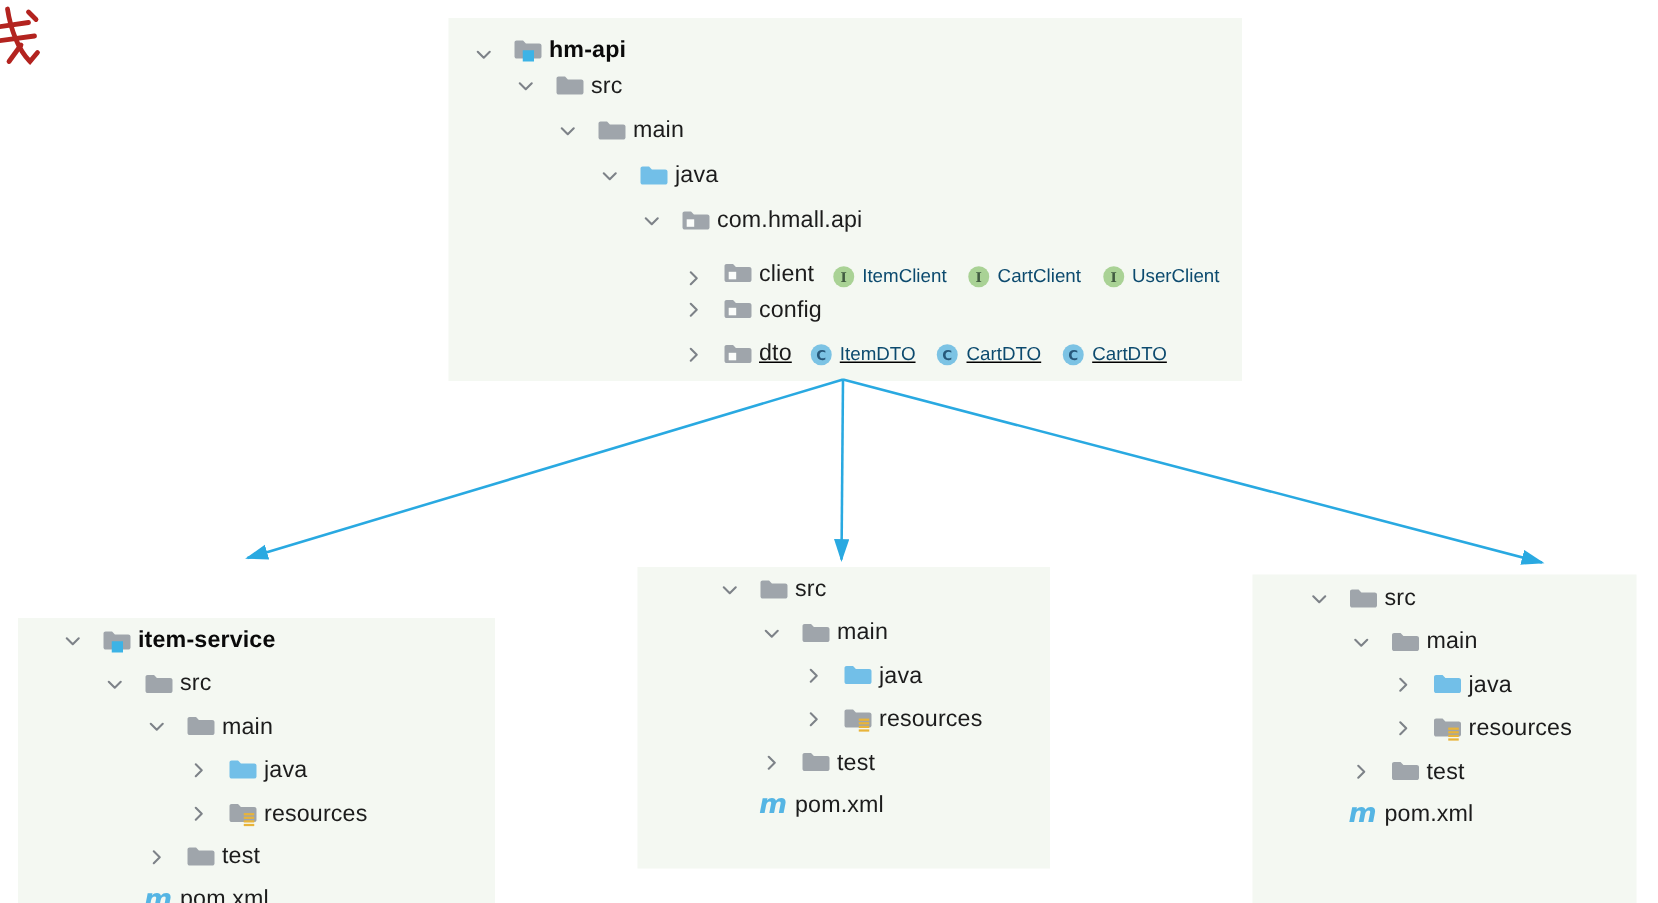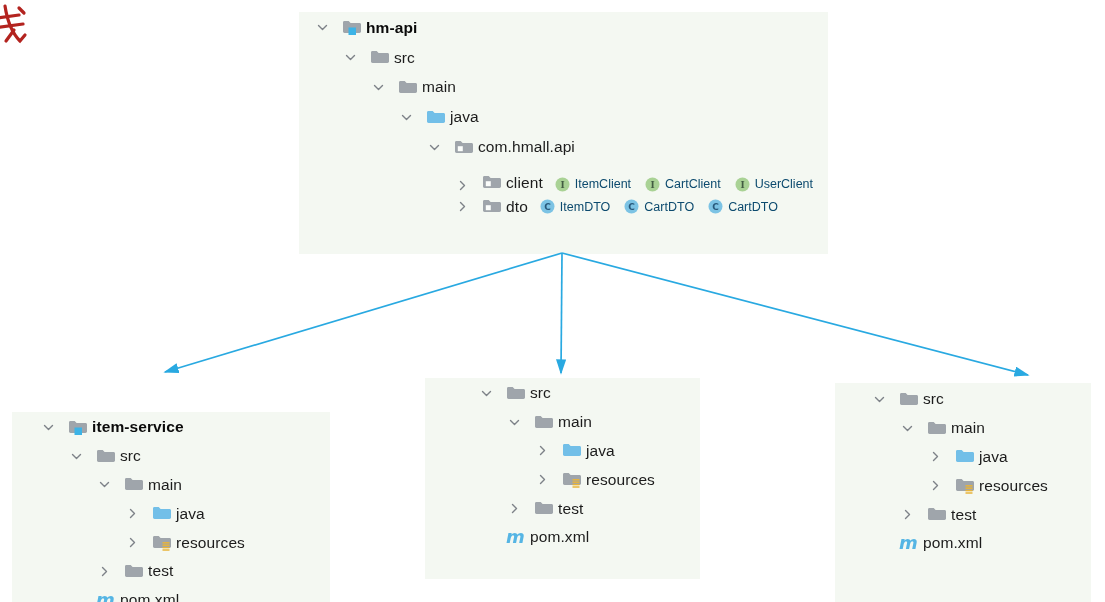--- a/index.html
+++ b/index.html
@@ -28,21 +28,21 @@
     <g fill="none" stroke="var(--red-mark)" stroke-width="3.2" stroke-linecap="round">
       <path d="M6 15 L27 12"></path>
       <path d="M1 25 L31 21"></path>
       <path d="M13 3 C15 16 20 30 28 38 L33 32"></path>
       <path d="M22 27 L14 38"></path>
       <path d="M27 5 L32 10"></path>
     </g>
   </svg>
 
   <div class="tree-block" style="left:299px;top:12px;width:529px;height:241px;--rh:29.8px;padding-top:1px;">
-      <div class="row bold" style="padding-left: 17px;">
+      <div class="row bold" style="padding-left: 17px; align-items: flex-end;">
         <span class="chev">
           <svg width="13" height="13" viewBox="0 0 13 13" fill="none">
      <polyline points="2.5,4.5 6.5,8.5 10.5,4.5" stroke="var(--chevron)" stroke-width="1.4" stroke-linecap="round" stroke-linejoin="round"></polyline>
           </svg>
         </span>
         <span class="ficon">
           <svg width="20" height="19" viewBox="0 0 20 19" style="overflow:visible">
      <path d="M1 4.4 C1 3.6 1.6 3 2.4 3 h4.3 l1.9 2 h8.9 c.8 0 1.5 .6 1.5 1.4 v7.2
               c0 .8 -.7 1.4 -1.5 1.4 H2.5 C1.7 15 1 14.4 1 13.6 Z" fill="var(--folder-gray)"></path>
             <rect x="6.5" y="9.5" width="7.5" height="7.5" fill="var(--module-blue)"></rect>
@@ -157,20 +157,35 @@
      <polyline points="4.5,2.5 8.5,6.5 4.5,10.5" stroke="var(--chevron)" stroke-width="1.4" stroke-linecap="round" stroke-linejoin="round"></polyline>
           </svg>
         </span>
         <span class="ficon">
           <svg width="20" height="19" viewBox="0 0 20 19" style="overflow:visible">
      <path d="M1 4.4 C1 3.6 1.6 3 2.4 3 h4.3 l1.9 2 h8.9 c.8 0 1.5 .6 1.5 1.4 v7.2
               c0 .8 -.7 1.4 -1.5 1.4 H2.5 C1.7 15 1 14.4 1 13.6 Z" fill="var(--folder-gray)"></path>
             <rect x="3.8" y="8.2" width="5" height="5" fill="#fbfdfb"></rect>
           </svg>
         </span>
+        <span class="lbl">config</span>
+      </div>
+      <div class="row" style="padding-left: 157px; text-decoration: underline;">
+        <span class="chev">
+          <svg width="13" height="13" viewBox="0 0 13 13" fill="none">
+     <polyline points="4.5,2.5 8.5,6.5 4.5,10.5" stroke="var(--chevron)" stroke-width="1.4" stroke-linecap="round" stroke-linejoin="round"></polyline>
+          </svg>
+        </span>
+        <span class="ficon">
+          <svg width="20" height="19" viewBox="0 0 20 19" style="overflow:visible">
+     <path d="M1 4.4 C1 3.6 1.6 3 2.4 3 h4.3 l1.9 2 h8.9 c.8 0 1.5 .6 1.5 1.4 v7.2
+              c0 .8 -.7 1.4 -1.5 1.4 H2.5 C1.7 15 1 14.4 1 13.6 Z" fill="var(--folder-gray)"></path>
+            <rect x="3.8" y="8.2" width="5" height="5" fill="#fbfdfb"></rect>
+          </svg>
+        </span>
         <span class="lbl">dto</span>
         <span class="badges">
           <span class="badge">
             <span style="display: flex;">
               <svg width="15" height="15" viewBox="0 0 15 15">
      <circle cx="7.5" cy="7.5" r="7" fill="var(--class-blue)"></circle>
      <text x="7.5" y="10.7" text-anchor="middle" font-size="9" font-weight="bold" font-family="DejaVu Sans, sans-serif" fill="var(--class-letter)">C</text>
               </svg>
             </span>
             <span class="blbl">ItemDTO</span>

